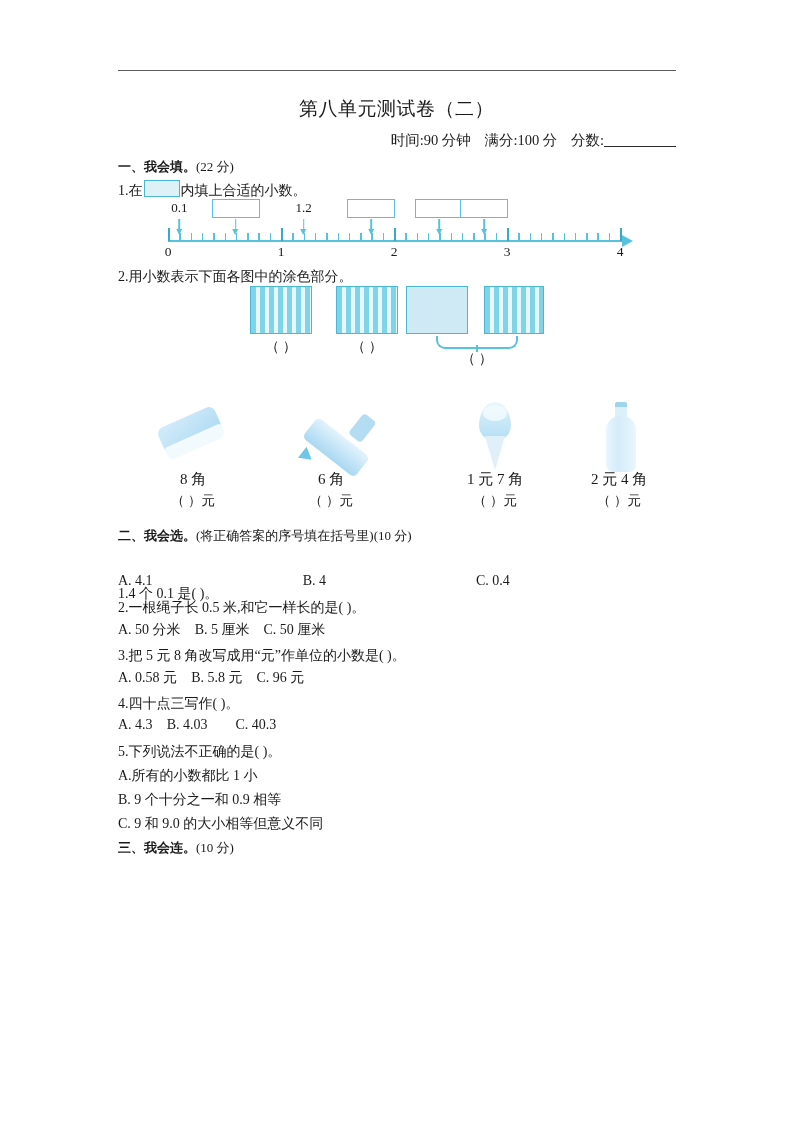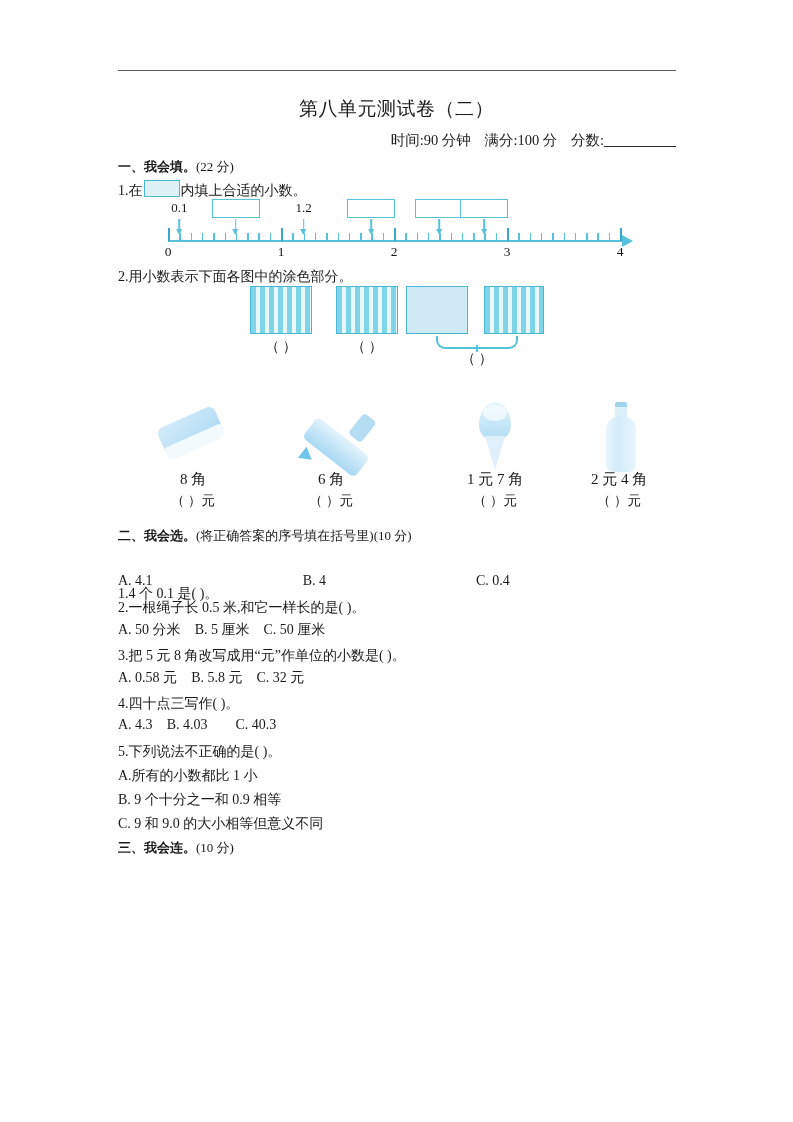--- a/index.html
+++ b/index.html
@@ -514,21 +514,21 @@
     <span>A. 4.1</span><span class="opt-sp-1"></span><span>B. 4</span><span class="opt-sp-2"></span><span>C. 0.4</span>
   </div>
 
   <div class="qline" style="top:599px;">2.一根绳子长 0.5 米,和它一样长的是(        )。</div>
   <div class="opts" style="top:621px;">
     <span>A. 50 分米</span><span class="opt-gap"></span><span>B. 5 厘米</span><span class="opt-gap"></span><span>C. 50 厘米</span>
   </div>
 
   <div class="qline" style="top:647px;">3.把 5 元 8 角改写成用“元”作单位的小数是(        )。</div>
   <div class="opts" style="top:669px;">
-    <span>A. 0.58 元</span><span class="opt-gap"></span><span>B. 5.8 元</span><span class="opt-gap"></span><span>C. 32 元</span>
+    <span>A. 0.58 元</span><span class="opt-gap"></span><span>B. 5.8 元</span><span class="opt-gap"></span><span>C. 96 元</span>
   </div>
 
   <div class="qline" style="top:695px;">4.四十点三写作(        )。</div>
   <div class="opts" style="top:717px;">
     <span>A. 4.3</span><span class="opt-gap"></span><span>B. 4.03</span><span class="opt-gap"></span><span class="opt-gap"></span><span>C. 40.3</span>
   </div>
 
   <div class="qline" style="top:743px;">5.下列说法不正确的是(        )。</div>
   <div class="opts" style="top:767px;">A.所有的小数都比 1 小</div>
   <div class="opts" style="top:791px;text-align:right;">B. 9 个十分之一和 0.9 相等</div>

